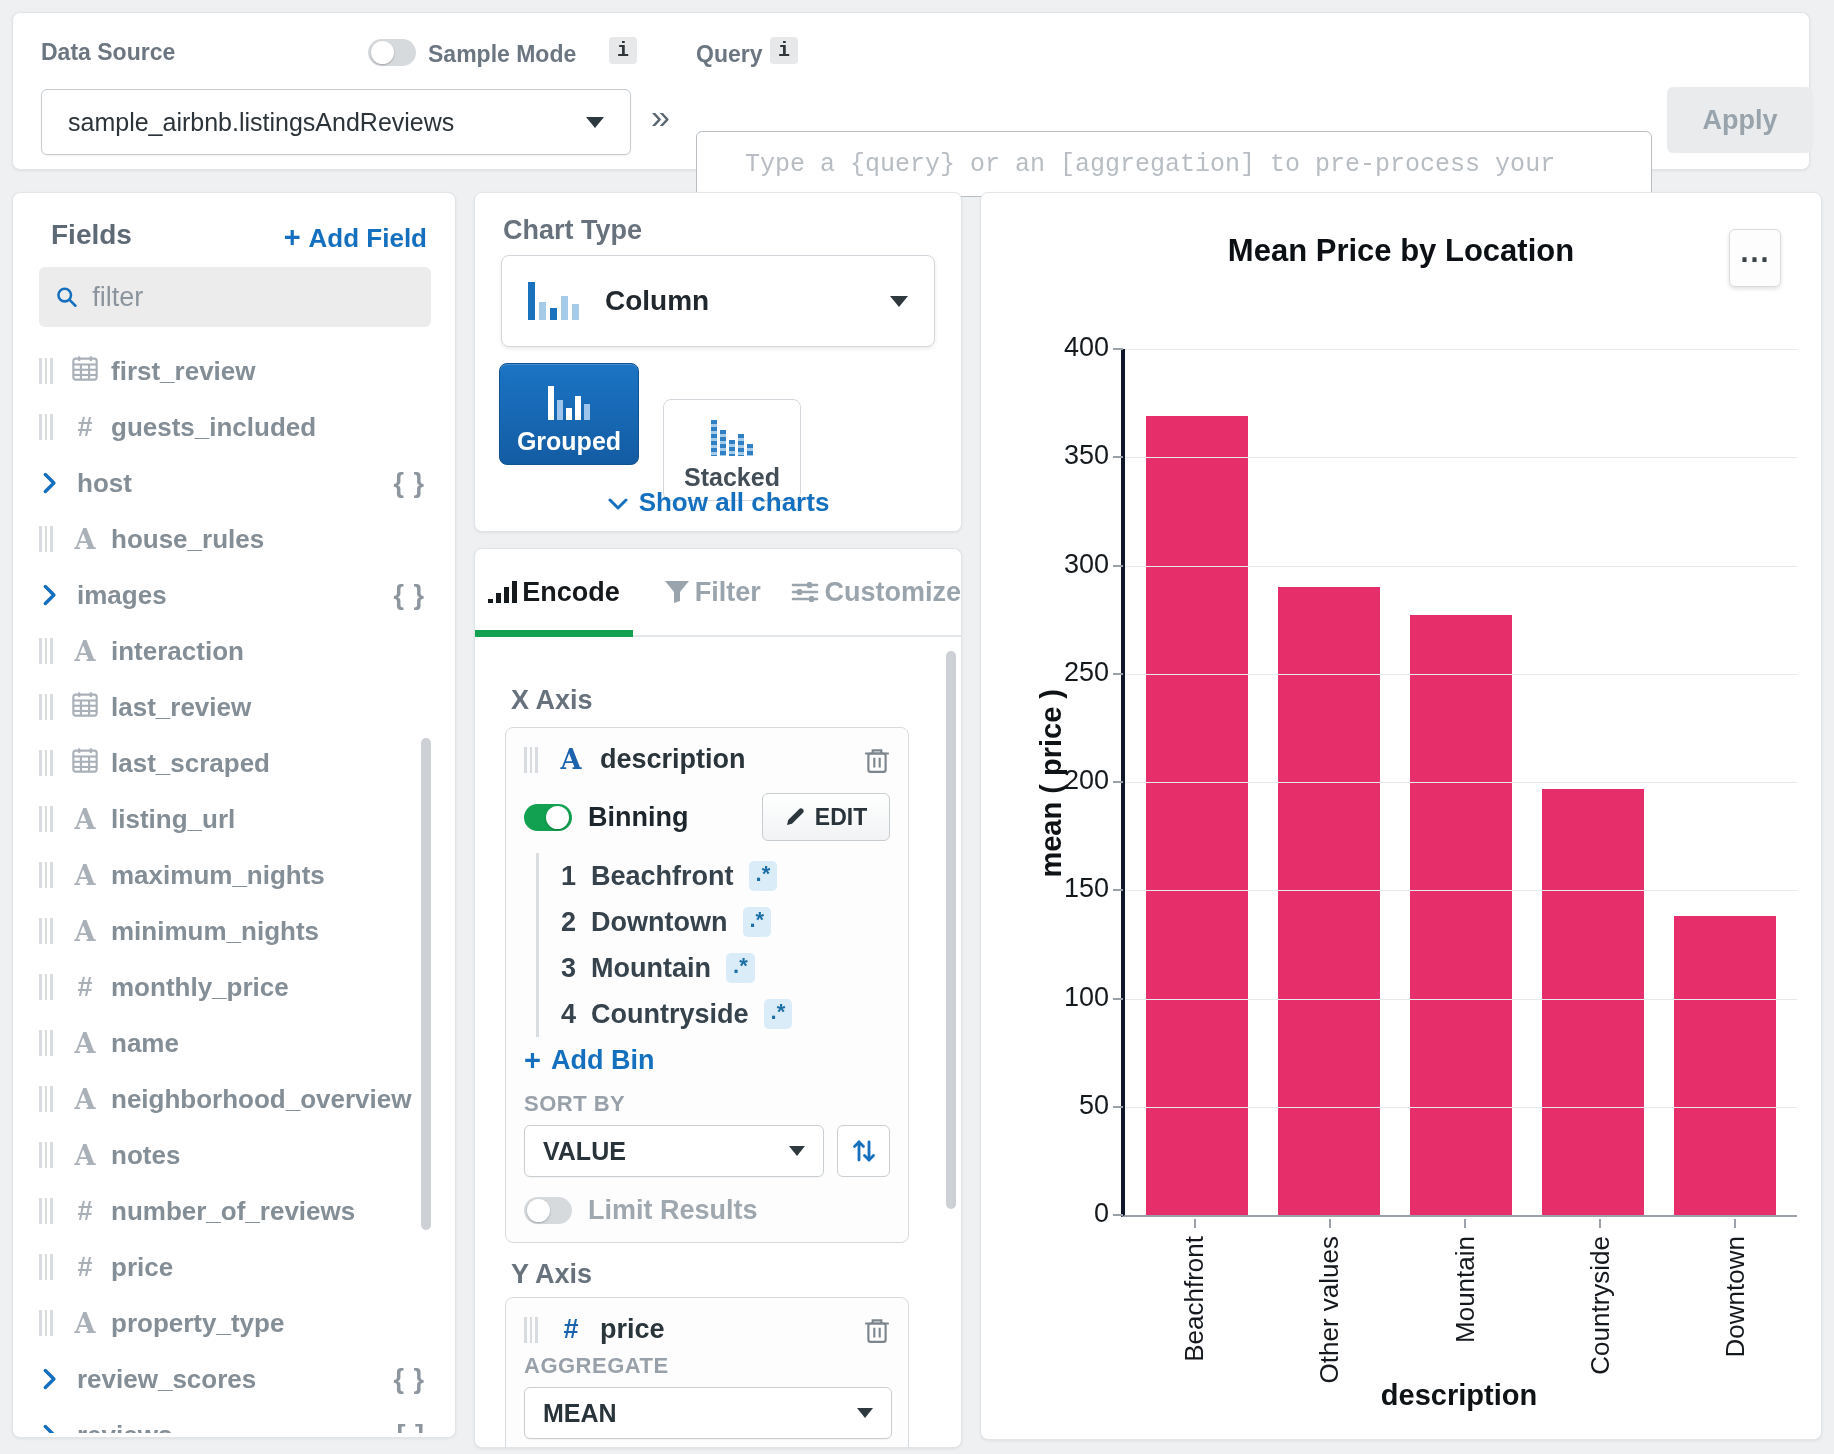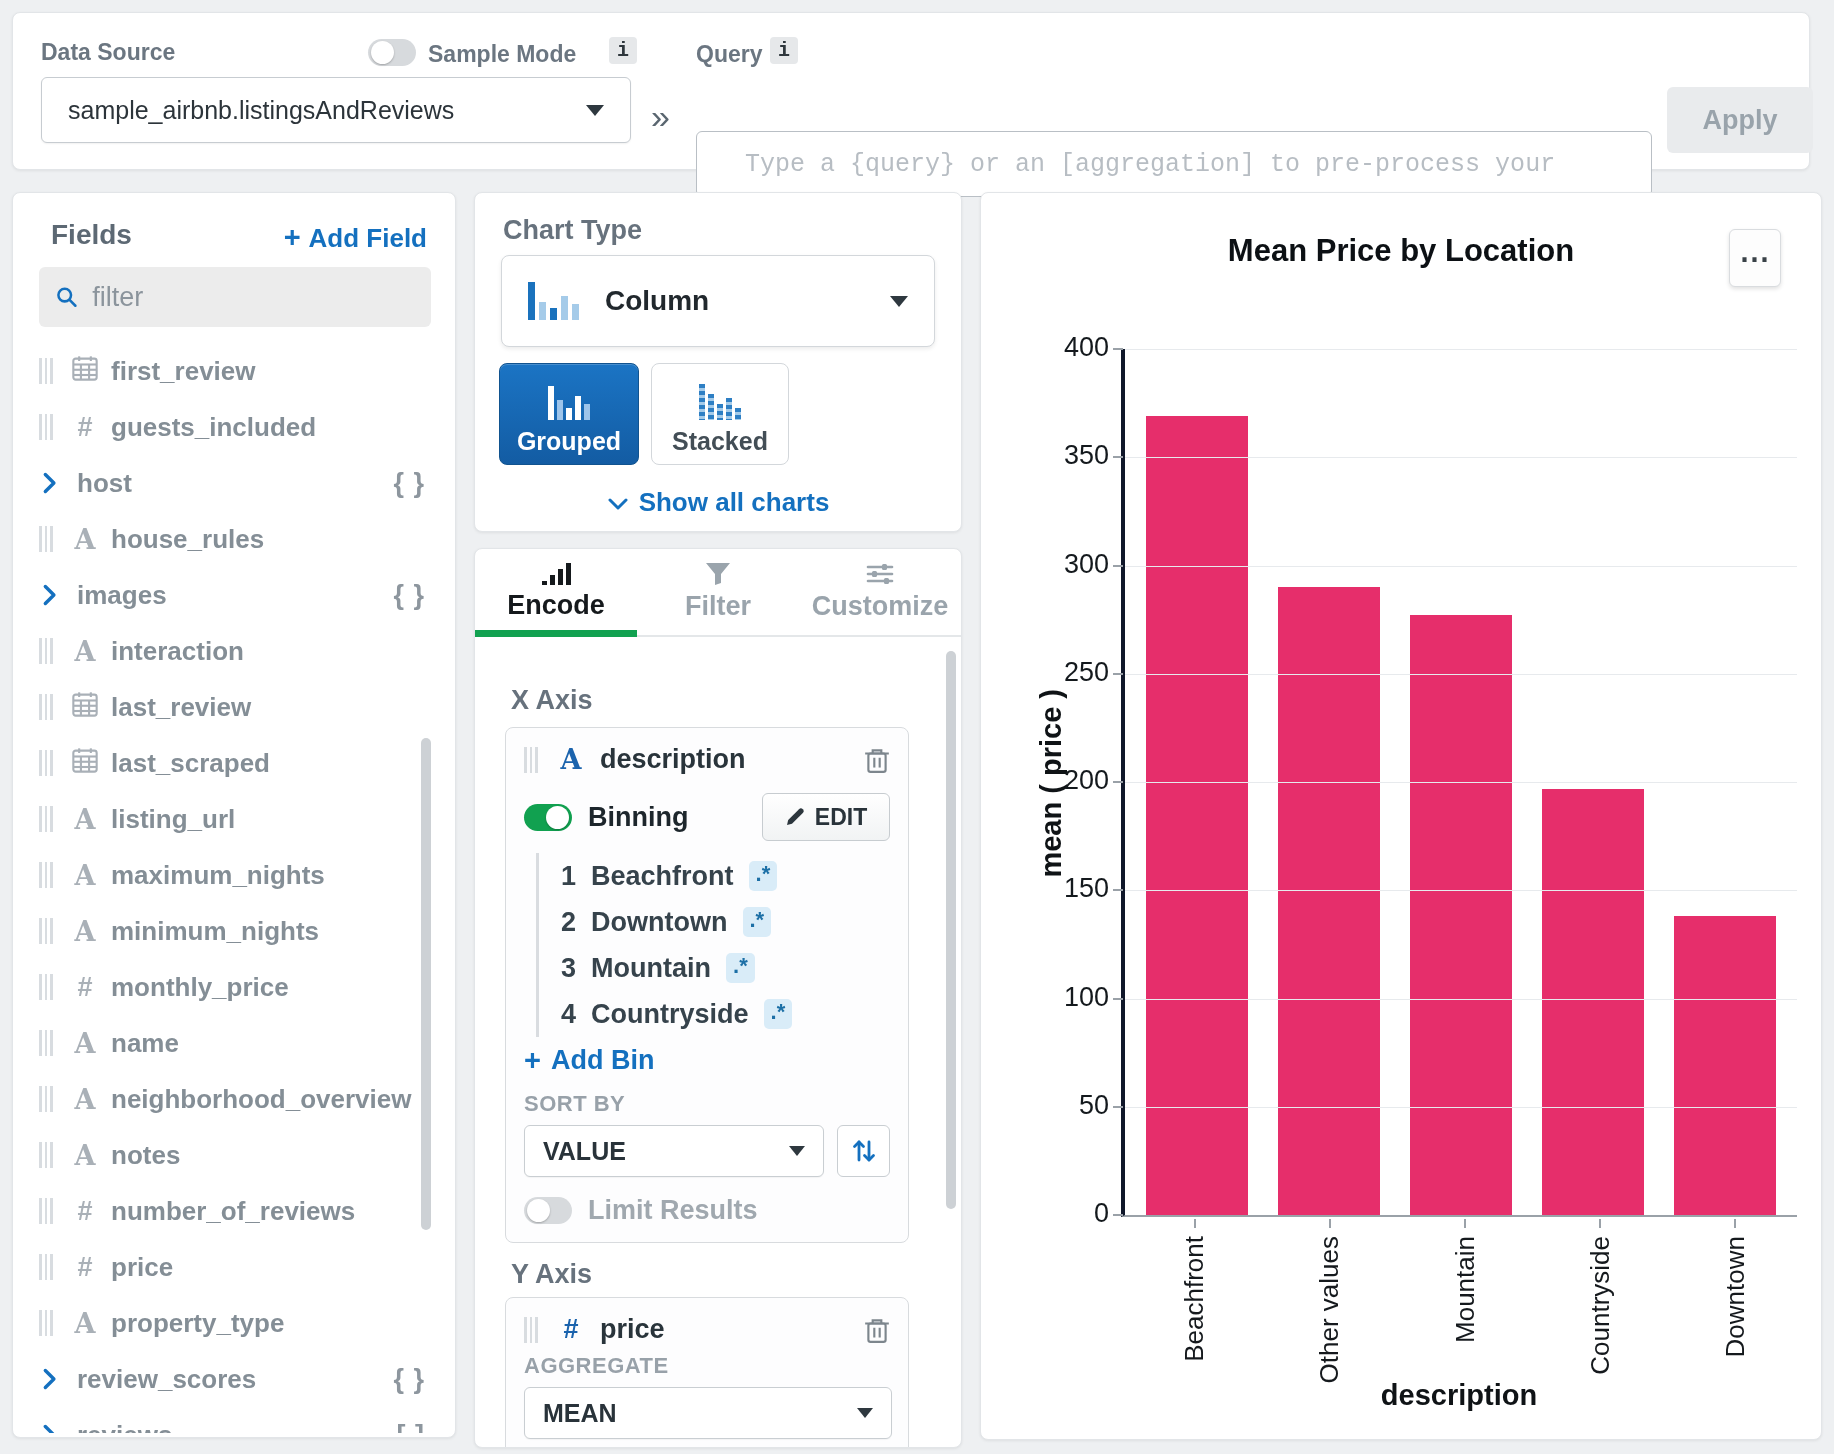--- a/index.html
+++ b/index.html
@@ -24,21 +24,21 @@
   .caret{width:0;height:0;border-left:9px solid transparent;border-right:9px solid transparent;
          border-top:11px solid #2e383f;flex:0 0 auto;}
   
   #topbar{left:12px;top:12px;width:1798px;height:158px;}
   #ds-label{left:28px;top:26px;}
   #sample-toggle{left:355px;top:26px;}
   #sample-label{left:415px;top:28px;}
   #sample-info{left:596px;top:24px;position:absolute;margin:0;}
   #query-label{left:683px;top:28px;}
   #query-info{left:757px;top:24px;position:absolute;margin:0;}
-  #ds-select{left:28px;top:64px;width:590px;height:66px;border:1px solid #c7ccd1;border-radius:6px;
+  #ds-select{left:28px;top:76px;width:590px;height:66px;border:1px solid #c7ccd1;border-radius:6px;
              background:#fff;box-shadow:0 1px 2px rgba(0,0,0,.06);display:flex;align-items:center;
              padding:0 26px;font-size:25px;color:#2c343a;cursor:pointer;}
   #ds-select .caret{margin-left:auto;}
   #chev-sep{left:638px;top:84px;font-size:34px;color:#5a6670;}
   #query-input{left:683px;top:74px;width:956px;height:66px;border:1px solid #b9bfc5;border-radius:6px;
                background:#fff;padding:0 20px 0 48px;font-family:"Liberation Mono",monospace;
                font-size:25px;color:#3a424a;margin-top:44px;}
   #query-input::placeholder{color:#b7bdc3;}
   #apply-btn{left:1654px;top:74px;width:146px;height:66px;border:none;border-radius:6px;background:#e9ebed;
              color:#99a3ab;font-weight:700;font-size:27px;font-family:inherit;cursor:pointer;}
@@ -78,26 +78,26 @@
         align-items:center;justify-content:flex-end;padding-bottom:8px;font-weight:700;font-size:25px;
         background:#fff;border:1px solid #d3d7db;color:#434e56;cursor:pointer;}
   .mode .gbars{display:flex;align-items:flex-end;gap:3px;margin-bottom:7px;}
   .mode .gbars i{width:6px;display:block;background:#2e7fc4;}
   .mode.selected{background:linear-gradient(#1b74c4,#135ca3);border-color:#11538f;color:#fff;
                  box-shadow:inset 0 1px 0 rgba(255,255,255,.2);}
   .mode.selected .gbars i{background:#fff;}
   .mode.selected .gbars i.lt{background:#9dc4ea;}
   .mode .gbars i.lt{background:#a5cbe9;}
   .mode .gbars i.striped{background:repeating-linear-gradient(#2e7fc4 0 4px,#a5cbe9 4px 7px);}
-  #mode-0{left:24px;width:140px;} #mode-1{left:176px;width:138px;} #mode-2{left:326px;width:138px;}
+  #mode-0{left:24px;width:140px;} #mode-1{left:188px;width:138px;margin-top:36px;} #mode-2{left:326px;width:138px;}
   #show-all{left:0;right:0;top:294px;text-align:center;color:var(--blue);font-weight:700;font-size:26px;cursor:pointer;}
   
   #encode-panel{left:474px;top:548px;width:488px;height:900px;overflow:hidden;}
   #tab-row{display:flex;height:88px;border-bottom:2px solid #e4e7e9;}
-  .tab{flex:1;display:flex;flex-direction:column;align-items:center;justify-content:center;gap:5px;
+  .tab{flex:1;display:flex;flex-direction:row;align-items:center;justify-content:center;gap:5px;
        font-size:27px;font-weight:700;color:#9aa4ac;position:relative;cursor:pointer;}
   .tab.active{color:#15191c;}
   .tab.active::after{content:"";position:absolute;left:0;right:0;bottom:-2px;height:7px;background:var(--green);}
   .tabbars{display:flex;align-items:flex-end;gap:3px;height:22px;}
   .tabbars i{width:5px;display:block;background:#15191c;}
   .card{position:absolute;left:30px;width:404px;border:1px solid #d8dbde;border-radius:8px;background:#fdfdfe;
         padding:16px 18px;}
   .enc-row{display:flex;align-items:center;gap:12px;font-size:27px;font-weight:700;color:#29343b;}
   .enc-row .ficon{margin:0;width:34px;color:#1b63ad;}
   .enc-row .trash{margin-left:auto;cursor:pointer;}

